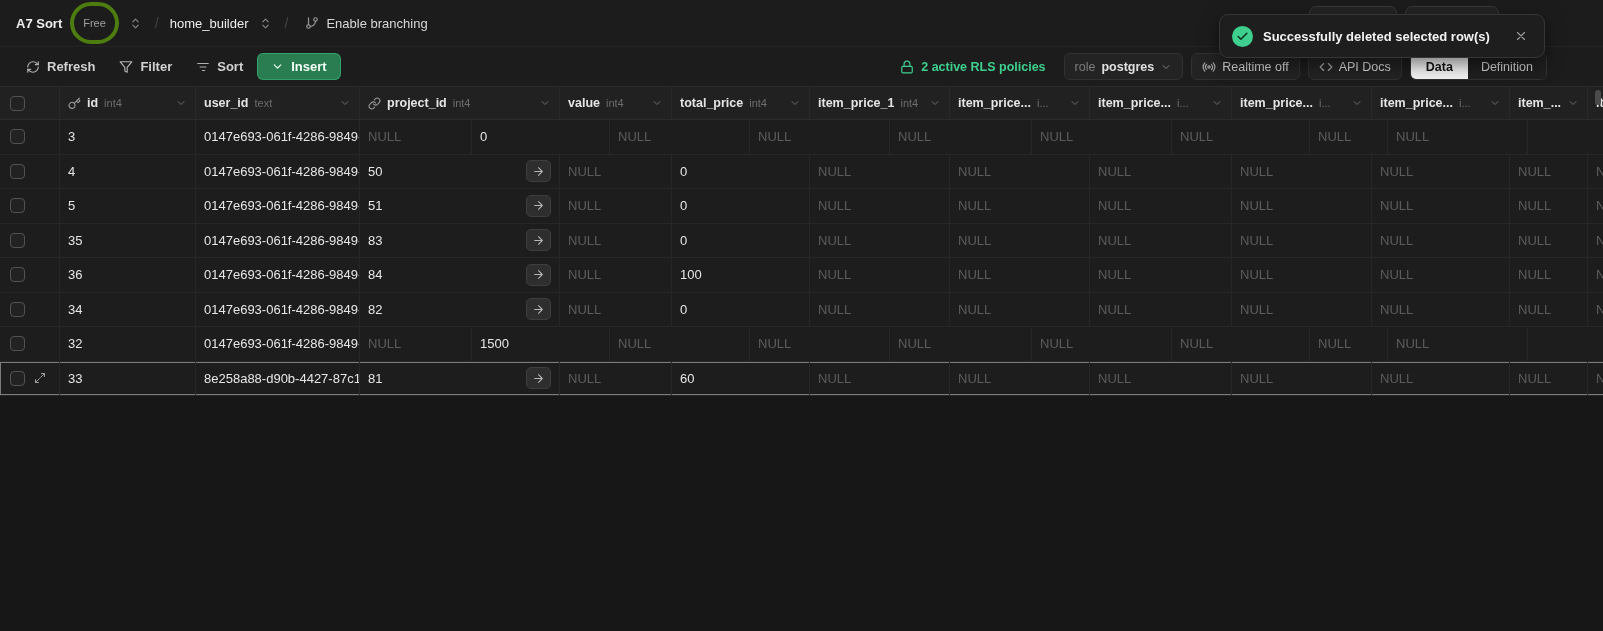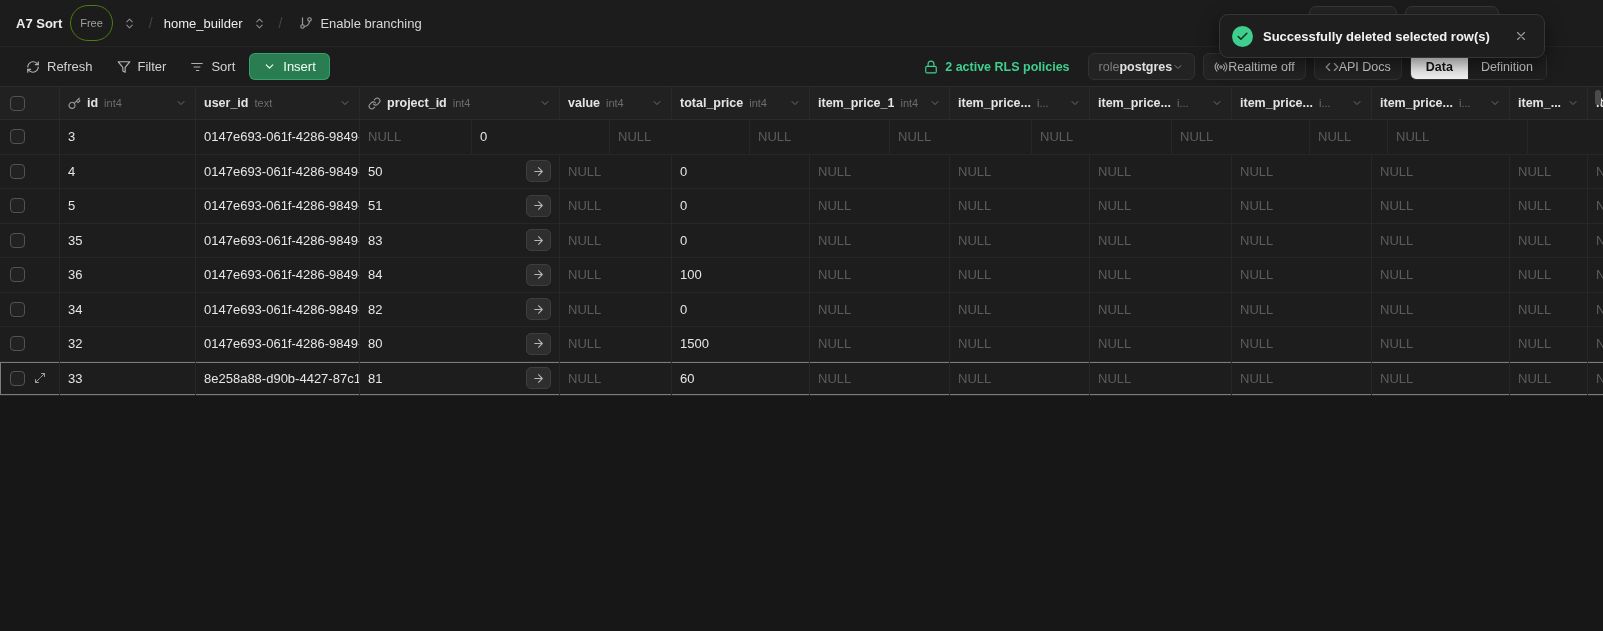--- a/index.html
+++ b/index.html
@@ -3,36 +3,36 @@
 <meta charset="utf-8">
 <style>
   * { margin:0; padding:0; box-sizing:border-box; }
   html,body { background:#0f0f0f; }
   body { font-family:"Liberation Sans", sans-serif; }
   .app { position:relative; width:1603px; height:631px; background:#171717; overflow:hidden; color:#e8e8e8; font-size:13px; }
 
   
   .topbar { display:flex; align-items:center; height:46px; padding:0 16px; background:#1c1c1c; gap:8px; }
   .org { font-weight:700; font-size:13px; color:#ededed; }
-  .badge { border:1px solid #4d7c0f; border-radius:999px; padding:11px 9px; font-size:11px; color:#a0a0a0; }
+  .badge { border:4px solid #4d7c0f; border-radius:999px; padding:11px 9px; font-size:11px; color:#a0a0a0; }
   .sel { color:#8a8a8a; display:flex; align-items:center; padding:2px; cursor:pointer; }
   .slash { color:#454545; font-size:14px; margin:0 3px; }
   .proj { font-size:13px; color:#ededed; font-weight:500; }
   .branch { display:flex; align-items:center; gap:7px; color:#d8d8d8; font-size:13px; margin-left:6px; cursor:pointer; background:none; border:none; font-family:inherit; }
   .branch svg { color:#9a9a9a; }
 
   
   .toolbar { display:flex; align-items:center; height:41px; padding:0 56px 0 16px; background:#1c1c1c; border-top:1px solid #242424; border-bottom:1px solid #2b2b2b; gap:4px; }
-  .tbtn { display:flex; align-items:center; gap:7px; padding:5px 10px; border-radius:6px; color:#d2d2d2; font-size:13px; font-weight:400; background:transparent; border:none; font-family:inherit; cursor:pointer; }
+  .tbtn { display:flex; align-items:center; gap:7px; padding:5px 10px; border-radius:6px; color:#d2d2d2; font-size:13px; font-weight:700; background:transparent; border:none; font-family:inherit; cursor:pointer; }
   .tbtn svg { color:#b0b0b0; }
   .insert { background:#2a7d50; border:1px solid rgba(62,207,142,.45); color:#f2fff8; padding:5px 13px; }
   .insert svg { color:#e8fff3; }
   .tright { margin-left:auto; display:flex; align-items:center; gap:8px; }
   .rls { display:flex; gap:7px; align-items:center; color:#3ecf8e; font-weight:600; font-size:12.5px; margin-right:10px; background:none; border:none; font-family:inherit; cursor:pointer; }
-  .chip { display:flex; align-items:center; background:#232323; border:1px solid #313131; border-radius:6px; height:27px; padding:0 10px; font-size:12.5px; color:#d4d4d4; cursor:pointer; font-family:inherit; }
+  .chip { display:flex; align-items:center; gap:6px; background:#232323; border:1px solid #313131; border-radius:6px; height:27px; padding:0 10px; font-size:12.5px; color:#d4d4d4; cursor:pointer; font-family:inherit; }
   .role-pre { color:#7d7d7d; }
   .role-val { font-weight:600; color:#e0e0e0; }
   .chip .chev { color:#7d7d7d; display:flex; }
   .chip svg.lead { color:#a8a8a8; }
   .seg { display:flex; border:1px solid #313131; border-radius:6px; overflow:hidden; height:27px; }
   .seg-data { background:#f2f2f2; color:#141414; font-weight:700; padding:0 15px; display:flex; align-items:center; font-size:12.5px; border:none; font-family:inherit; cursor:pointer; }
   .seg-def { background:#1f1f1f; color:#d0d0d0; padding:0 13px; display:flex; align-items:center; font-size:12.5px; border:none; font-family:inherit; cursor:pointer; }
 
   
   .gridwrap { position:relative; width:1603px; height:544px; overflow:hidden; background:#171717; }
@@ -562,28 +562,20 @@
         <div class="grow">
           <div class="cell gutter" style="width: 60px;">
             <span class="checkbox"></span>
           </div>
           <div class="cell" style="width: 136px;">
             <span class="cval">32</span>
           </div>
           <div class="cell" style="width: 164px;">
             <span class="cval">0147e693-061f-4286-9849-2</span>
           </div>
-          <div class="cell" style="width: 200px;">
-            <span class="cval">80</span>
-            <button class="fkbtn">
-              <svg viewBox="0 0 24 24" width="13" height="13" fill="none" stroke="currentColor" stroke-width="2" stroke-linecap="round" stroke-linejoin="round">
-                <path d="M5 12h14M12 5l7 7-7 7"></path>
-              </svg>
-            </button>
-          </div>
           <div class="cell" style="width: 112px;">
             <span class="cval null">NULL</span>
           </div>
           <div class="cell" style="width: 138px;">
             <span class="cval">1500</span>
           </div>
           <div class="cell" style="width: 140px;">
             <span class="cval null">NULL</span>
           </div>
           <div class="cell" style="width: 140px;">

